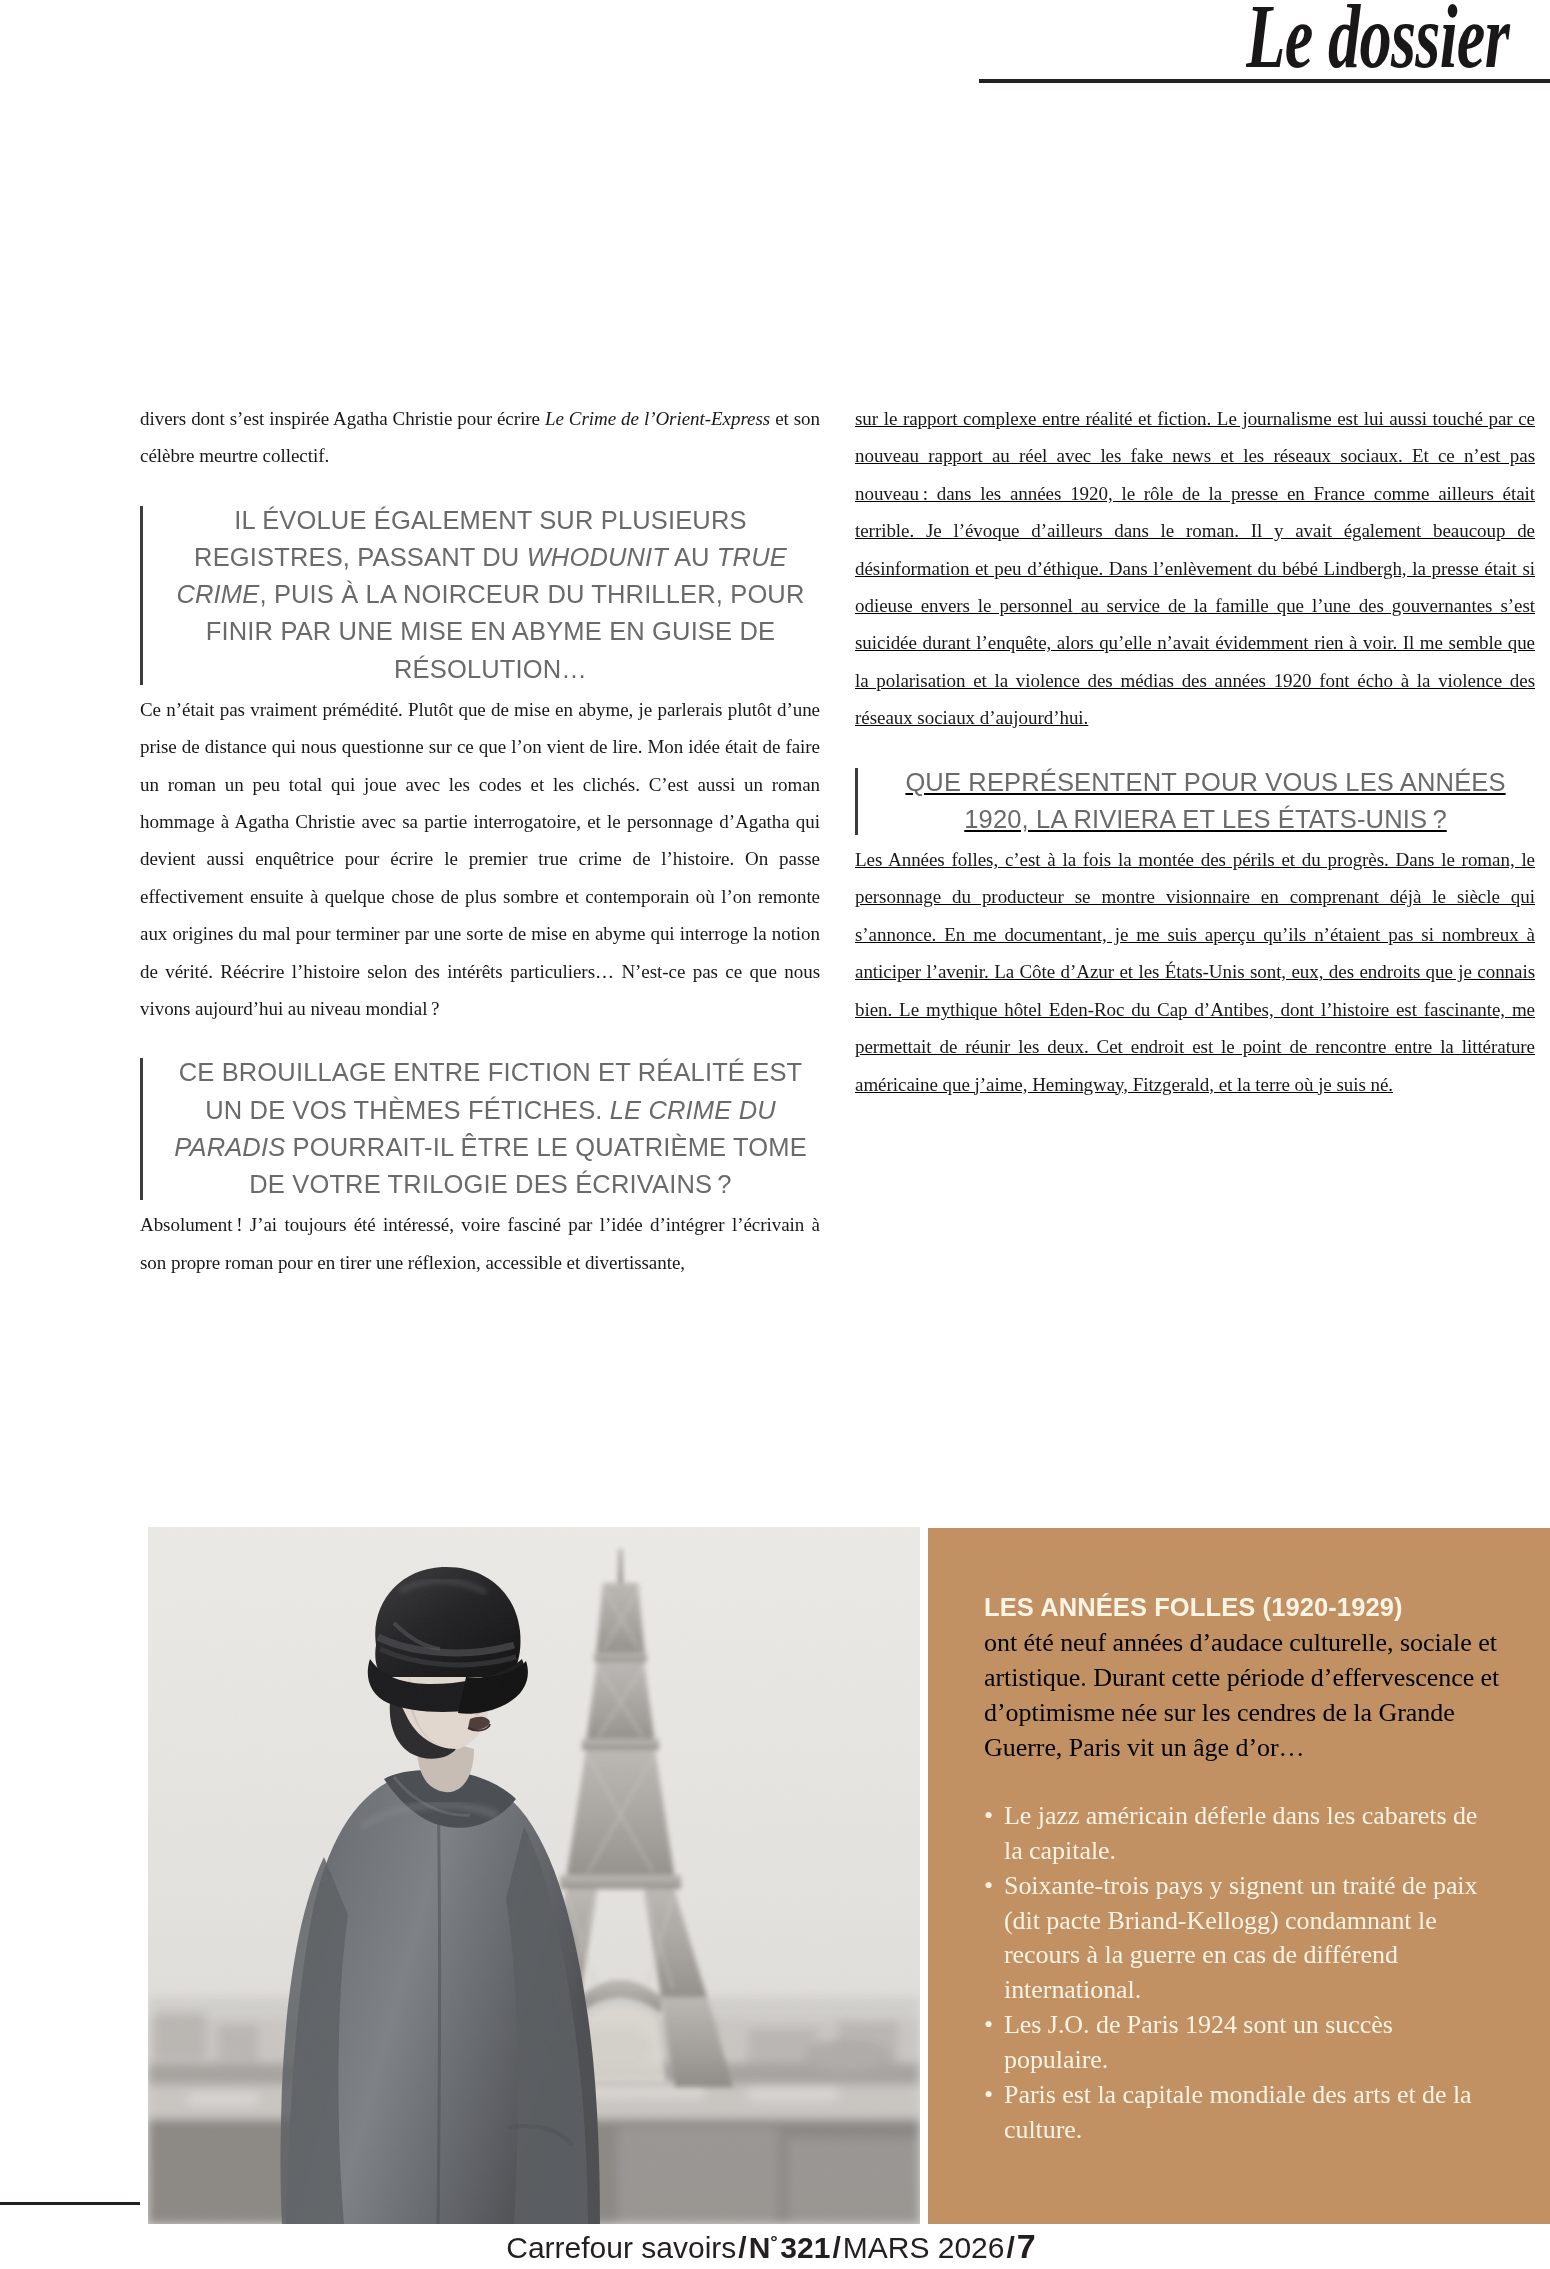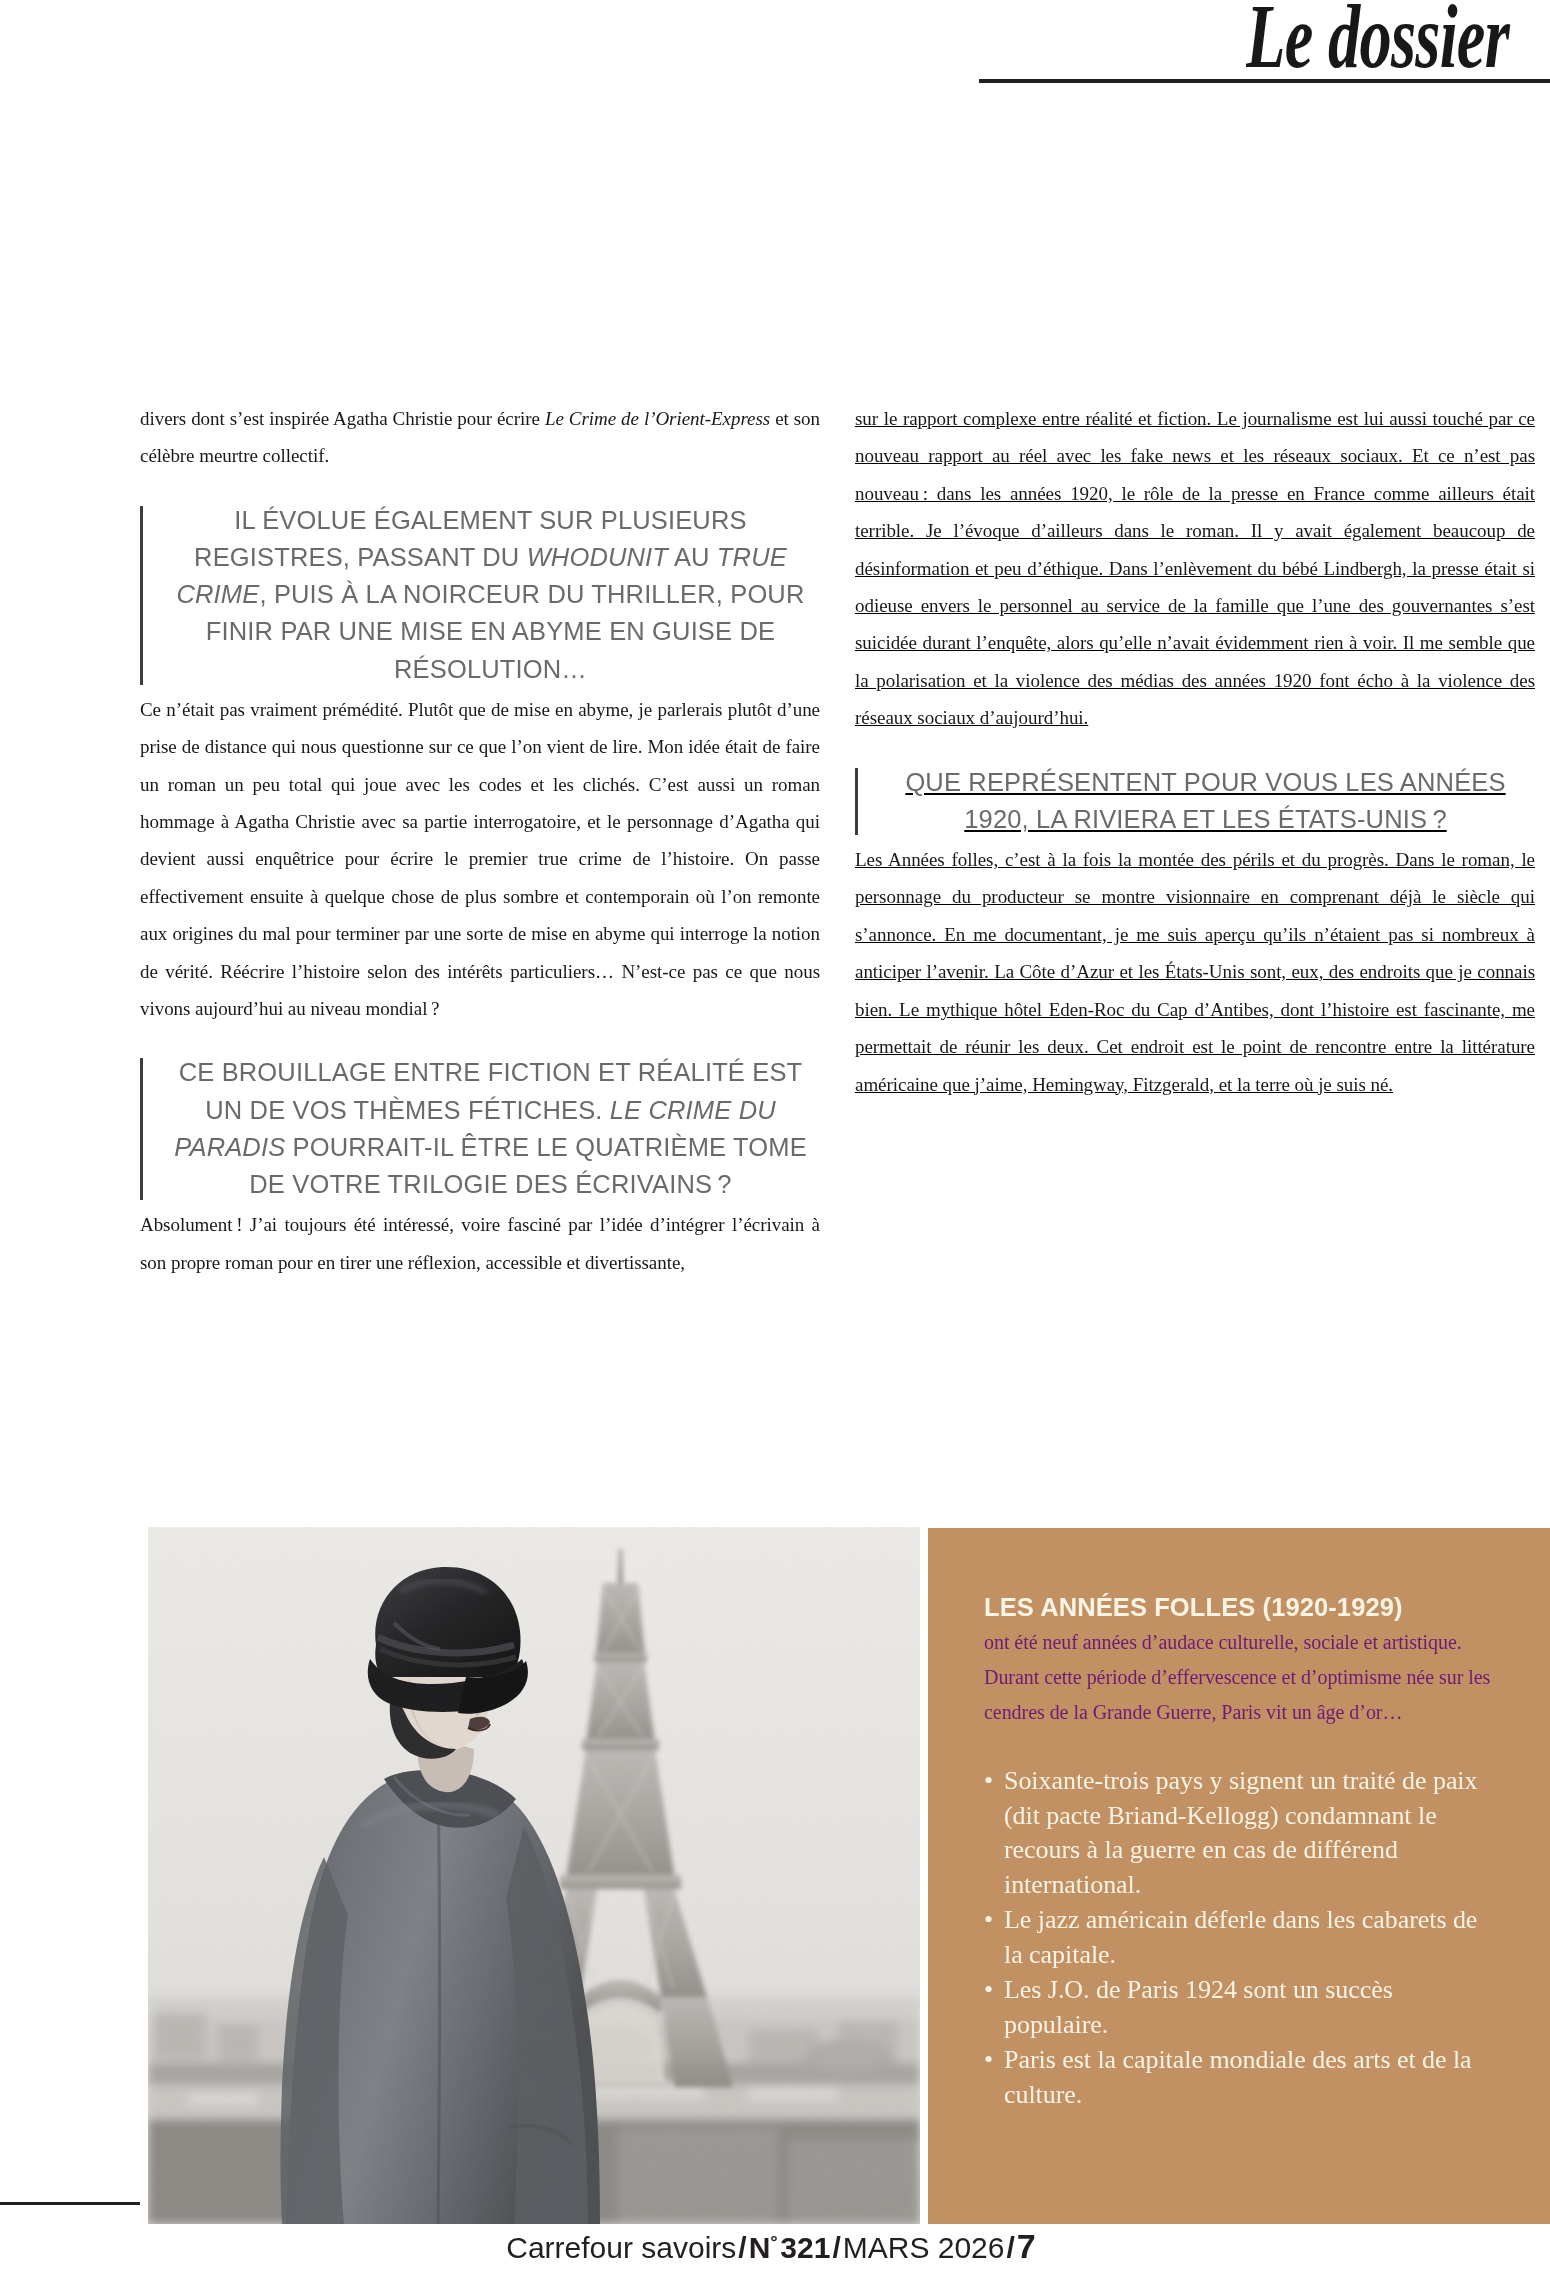--- a/index.html
+++ b/index.html
@@ -132,23 +132,23 @@
     font-family: "Liberation Sans", sans-serif;
     font-weight: 700;
     font-size: 25.5px;
     line-height: 31px;
     color: #fbf3e4;
     letter-spacing: 0.1px;
     margin-bottom: 2px;
   }
   #factbox-intro {
     font-family: "Liberation Serif", serif;
-    font-size: 20px;
+    font-size: 26px;
     line-height: 35px;
-    color: #701a75;
+    color: #000000;
     letter-spacing: -0.05px;
   }
   #factbox-list {
     list-style: none;
     margin-top: 34px;
   }
   #factbox-list li {
     position: relative;
     padding-left: 20px;
     font-family: "Liberation Serif", serif;
@@ -416,22 +416,22 @@
     <rect width="772" height="697" filter="url(#grainy)" opacity="0.5"></rect>
 
     <rect width="772" height="697" fill="none"></rect>
   </svg>
 </figure>
 
 <aside id="factbox">
   <div id="factbox-heading">LES ANNÉES FOLLES (1920-1929)</div>
   <div id="factbox-intro">ont été neuf années d’audace culturelle, sociale et artistique. Durant cette période d’effervescence et d’optimisme née sur les cendres de la Grande Guerre, Paris vit un âge d’or…</div>
   <ul id="factbox-list">
+    <li>Le jazz américain déferle dans les cabarets de la capitale.</li>
     <li>Soixante-trois pays y signent un traité de paix (dit pacte Briand-Kellogg) condamnant le recours à la guerre en cas de différend international.</li>
-    <li>Le jazz américain déferle dans les cabarets de la capitale.</li>
     <li>Les J.O. de Paris 1924 sont un succès populaire.</li>
     <li>Paris est la capitale mondiale des arts et de la culture.</li>
   </ul>
 </aside>
 
 <div id="footer-rule"></div>
 <footer id="footer">
   <span class="light">Carrefour savoirs</span><span class="sep">/</span><span class="bold">N</span><sup>°</sup> <span class="bold">321</span><span class="sep">/</span><span class="light">MARS 2026</span><span class="sep">/</span><span class="pageno">7</span>
 </footer>
 

